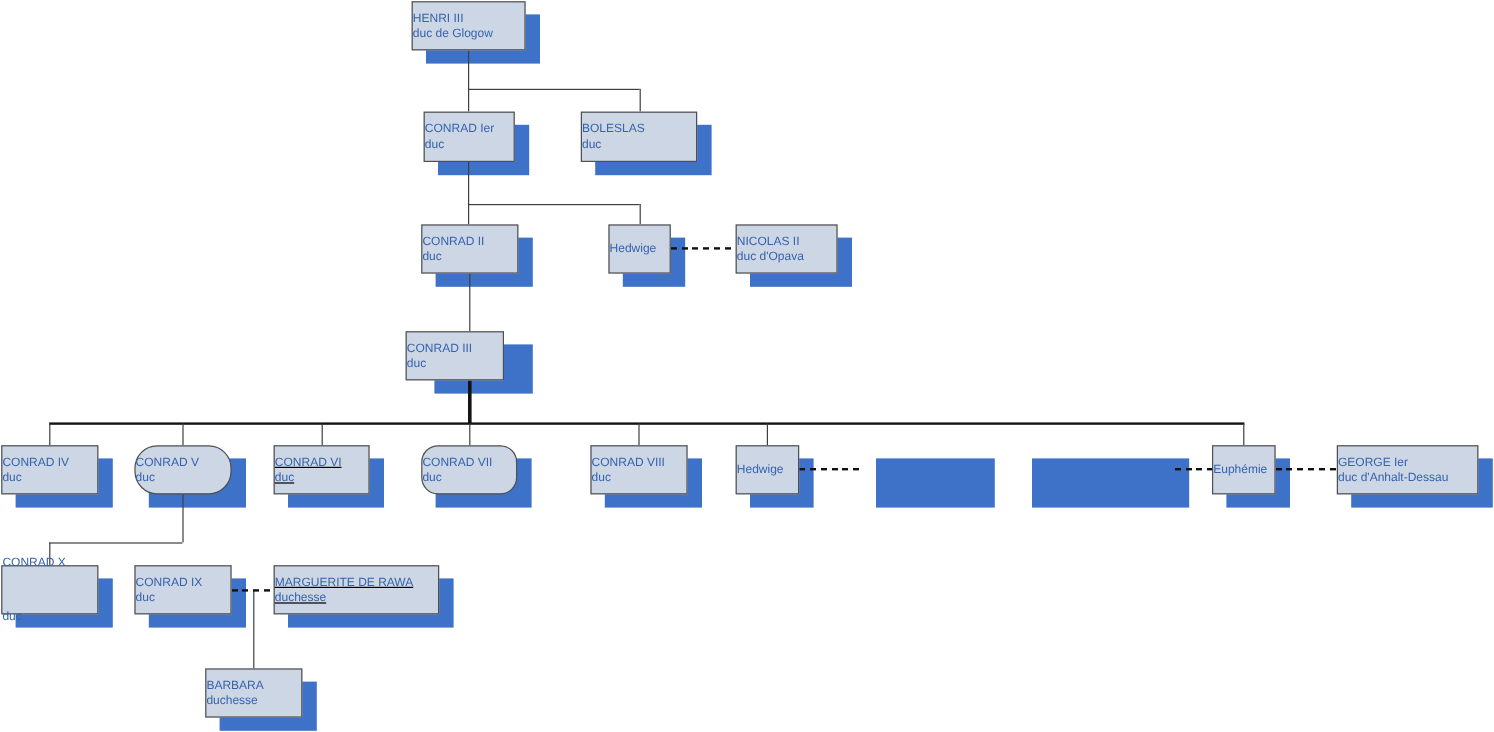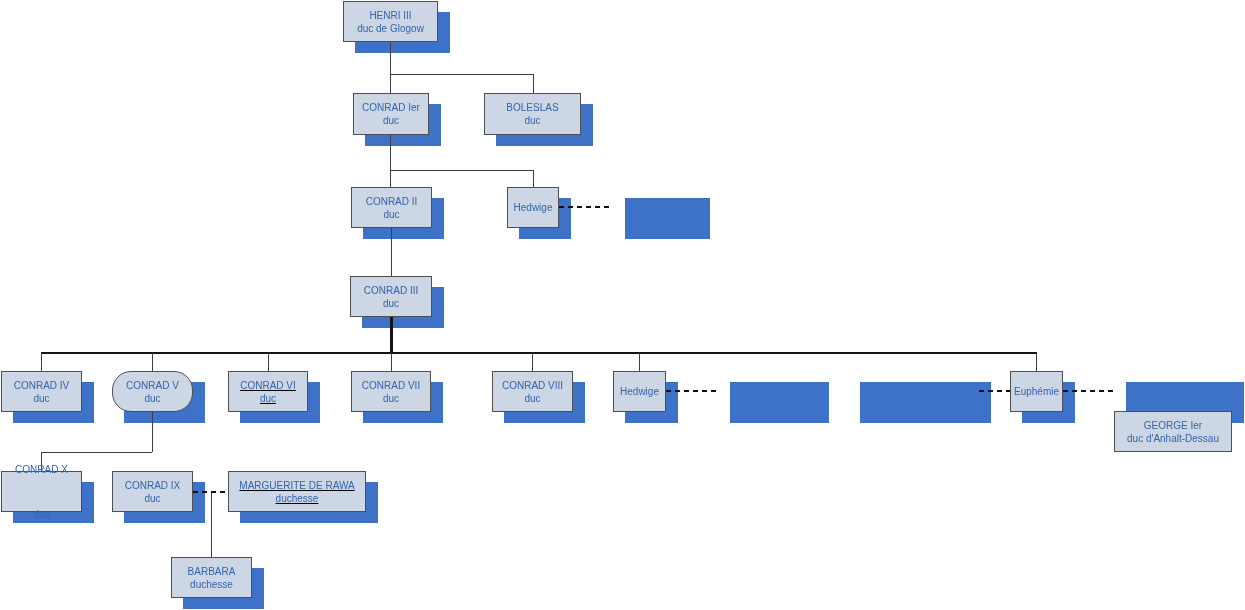--- a/index.html
+++ b/index.html
@@ -24,21 +24,21 @@
     height:2px;
     background:repeating-linear-gradient(90deg,var(--dash,#101010) 0 5px,transparent 5px 9px);
   }
   .node{
     position:absolute;
     box-sizing:border-box;
     background:var(--fill,#ccd6e4);
     border:1.5px solid var(--border,#4f4f4f);
     display:flex;
     flex-direction:column;
-    align-items:center;
+    align-items:flex-start;
     justify-content:center;
     text-align:center;
     cursor:pointer;
   }
   .node .name,.node .title{
     color:var(--text,#3563ae);
     font-size:10px;
     line-height:13px;
     white-space:nowrap;
   }
@@ -105,51 +105,55 @@
       <div class="name">BOLESLAS</div>
       <div class="title">duc</div>
     </div>
     <div class="node" style="left: 351px; top: 187px; width: 81px; height: 41px;">
       <div class="name">CONRAD II</div>
       <div class="title">duc</div>
     </div>
     <div class="node" style="left: 507px; top: 187px; width: 52px; height: 41px;">
       <div class="name">Hedwige</div>
     </div>
-    <div class="node" style="left: 350px; top: 276px; width: 82px; height: 41px;">
+    <div class="node" style="left: 613px; top: 187px; width: 85px; height: 41px;">
+      <div class="name">NICOLAS II</div>
+      <div class="title">duc d'Opava</div>
+    </div>
+    <div class="node" style="left: 338px; top: 276px; width: 82px; height: 41px;">
       <div class="name">CONRAD III</div>
       <div class="title">duc</div>
     </div>
     <div class="node" style="left: 1px; top: 371px; width: 81px; height: 41px;">
       <div class="name">CONRAD IV</div>
       <div class="title">duc</div>
     </div>
     <div class="node" style="left: 112px; top: 371px; width: 81px; height: 41px; border-radius: 19px;">
       <div class="name">CONRAD V</div>
       <div class="title">duc</div>
     </div>
     <div class="node" style="left: 228px; top: 371px; width: 80px; height: 41px; text-decoration: underline;">
       <div class="name">CONRAD VI</div>
       <div class="title">duc</div>
     </div>
-    <div class="node" style="left: 351px; top: 371px; width: 80px; height: 41px;">
+    <div class="node" style="left: 351px; top: 371px; width: 80px; height: 41px; border-radius: 14px;">
       <div class="name">CONRAD VII</div>
       <div class="title">duc</div>
     </div>
     <div class="node" style="left: 492px; top: 371px; width: 81px; height: 41px;">
       <div class="name">CONRAD VIII</div>
       <div class="title">duc</div>
     </div>
     <div class="node" style="left: 613px; top: 371px; width: 53px; height: 41px;">
       <div class="name">Hedwige</div>
     </div>
     <div class="node" style="left: 1010px; top: 371px; width: 53px; height: 41px;">
       <div class="name">Euphémie</div>
     </div>
-    <div class="node" style="left: 1114px; top: 371px; width: 118px; height: 41px; margin-top: 40px;">
+    <div class="node" style="left: 1114px; top: 371px; width: 118px; height: 41px;">
       <div class="name">GEORGE Ier</div>
       <div class="title">duc d'Anhalt-Dessau</div>
     </div>
     <div class="node" style="left: 1px; top: 471px; width: 81px; height: 41px; gap: 32px;">
       <div class="name">CONRAD X</div>
       <div class="title">duc</div>
     </div>
     <div class="node" style="left: 112px; top: 471px; width: 81px; height: 41px;">
       <div class="name">CONRAD IX</div>
       <div class="title">duc</div>

